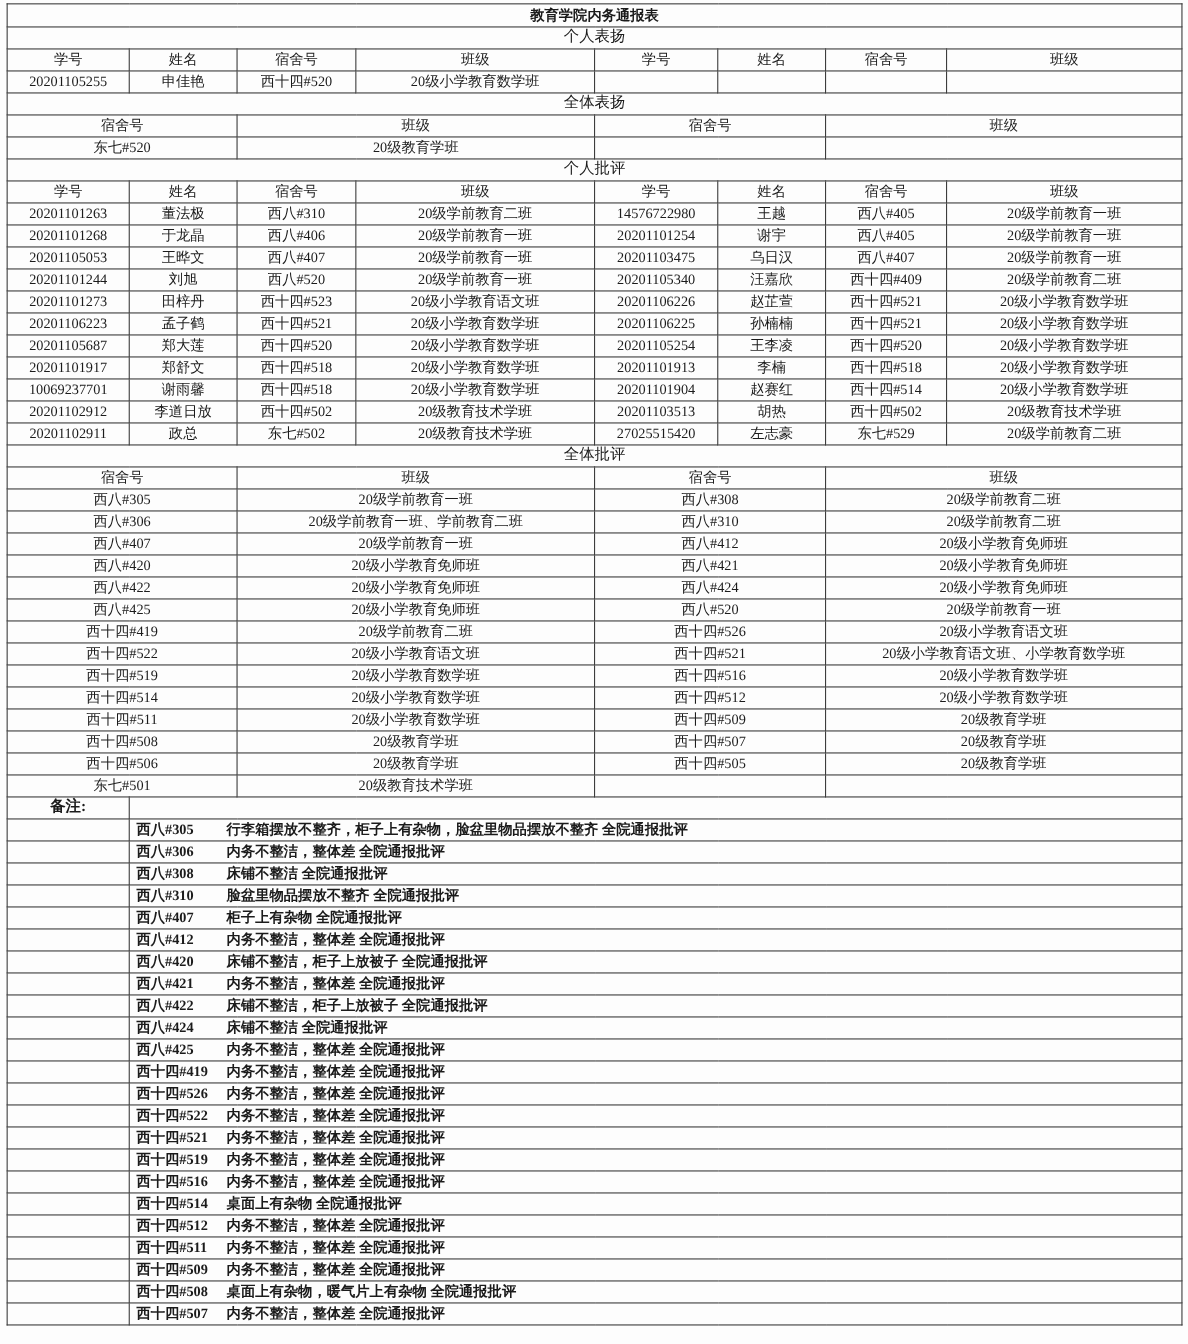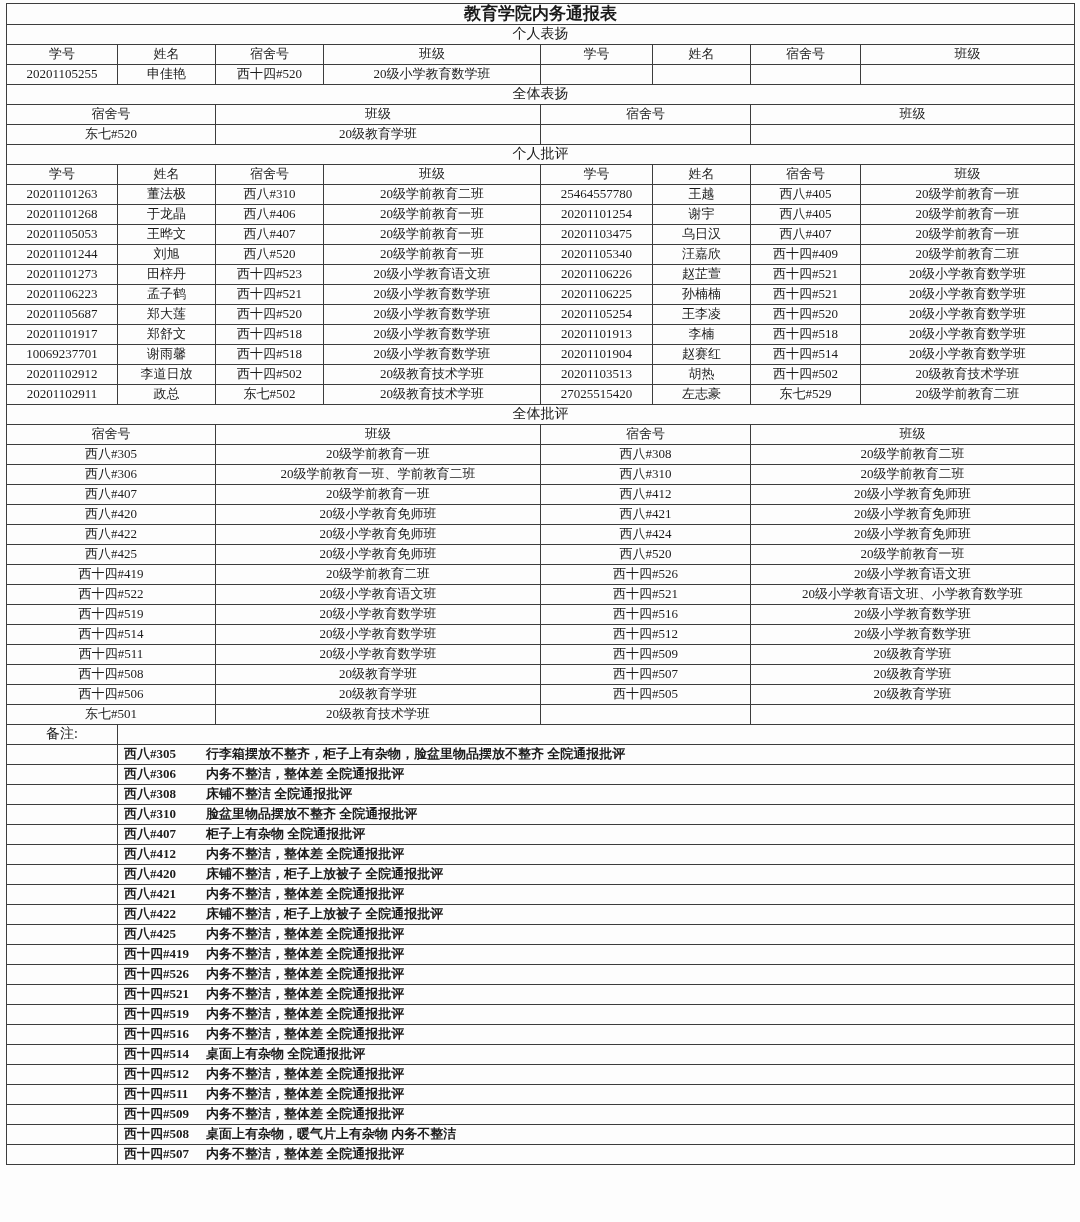--- a/index.html
+++ b/index.html
@@ -15,23 +15,23 @@
   td{
     border:1px solid #3d3d3d;
     height:19px;
     padding:0 2px;
     text-align:center;
     font-size:13px;
     line-height:1.15;
     white-space:nowrap;
     overflow:hidden;
   }
-  tr.title-row td{font-weight:bold;font-size:17px;height:20px;}
+  tr.title-row td{font-weight:bold;font-size:13px;height:20px;}
   tr.section-row td{font-weight:normal;font-size:14px;}
-  td.remark-label{font-weight:normal;font-size:14px;}
+  td.remark-label{font-weight:bold;font-size:14px;}
   td.remark-content{text-align:left;padding-left:6px;font-weight:bold;}
   .remark-dorm{display:inline-block;min-width:82px;text-align:left;}
 </style>
 </head>
 <body>
 
 <div class="sheet">
   <table>
     <colgroup>
       <col style="width:111px">
@@ -96,21 +96,21 @@
           <td colspan="1">学号</td>
           <td colspan="1">姓名</td>
           <td colspan="1">宿舍号</td>
           <td colspan="1">班级</td>
         </tr>
         <tr class="data-row">
           <td colspan="1">20201101263</td>
           <td colspan="1">董法极</td>
           <td colspan="1">西八#310</td>
           <td colspan="1">20级学前教育二班</td>
-          <td colspan="1">25464557780</td>
+          <td colspan="1">14576722980</td>
           <td colspan="1">王越</td>
           <td colspan="1">西八#405</td>
           <td colspan="1">20级学前教育一班</td>
         </tr>
         <tr class="data-row">
           <td colspan="1">20201101268</td>
           <td colspan="1">于龙晶</td>
           <td colspan="1">西八#406</td>
           <td colspan="1">20级学前教育一班</td>
           <td colspan="1">20201101254</td>
@@ -336,32 +336,40 @@
         <tr class="remark-row">
           <td></td>
           <td colspan="7" class="remark-content"><span class="remark-dorm">西八#421</span><span>内务不整洁，整体差 全院通报批评</span></td>
         </tr>
         <tr class="remark-row">
           <td></td>
           <td colspan="7" class="remark-content"><span class="remark-dorm">西八#422</span><span>床铺不整洁，柜子上放被子 全院通报批评</span></td>
         </tr>
         <tr class="remark-row">
           <td></td>
+          <td colspan="7" class="remark-content"><span class="remark-dorm">西八#424</span><span>床铺不整洁 全院通报批评</span></td>
+        </tr>
+        <tr class="remark-row">
+          <td></td>
           <td colspan="7" class="remark-content"><span class="remark-dorm">西八#425</span><span>内务不整洁，整体差 全院通报批评</span></td>
         </tr>
         <tr class="remark-row">
           <td></td>
           <td colspan="7" class="remark-content"><span class="remark-dorm">西十四#419</span><span>内务不整洁，整体差 全院通报批评</span></td>
         </tr>
         <tr class="remark-row">
           <td></td>
           <td colspan="7" class="remark-content"><span class="remark-dorm">西十四#526</span><span>内务不整洁，整体差 全院通报批评</span></td>
         </tr>
         <tr class="remark-row">
           <td></td>
+          <td colspan="7" class="remark-content"><span class="remark-dorm">西十四#522</span><span>内务不整洁，整体差 全院通报批评</span></td>
+        </tr>
+        <tr class="remark-row">
+          <td></td>
           <td colspan="7" class="remark-content"><span class="remark-dorm">西十四#521</span><span>内务不整洁，整体差 全院通报批评</span></td>
         </tr>
         <tr class="remark-row">
           <td></td>
           <td colspan="7" class="remark-content"><span class="remark-dorm">西十四#519</span><span>内务不整洁，整体差 全院通报批评</span></td>
         </tr>
         <tr class="remark-row">
           <td></td>
           <td colspan="7" class="remark-content"><span class="remark-dorm">西十四#516</span><span>内务不整洁，整体差 全院通报批评</span></td>
         </tr>
@@ -376,21 +384,21 @@
         <tr class="remark-row">
           <td></td>
           <td colspan="7" class="remark-content"><span class="remark-dorm">西十四#511</span><span>内务不整洁，整体差 全院通报批评</span></td>
         </tr>
         <tr class="remark-row">
           <td></td>
           <td colspan="7" class="remark-content"><span class="remark-dorm">西十四#509</span><span>内务不整洁，整体差 全院通报批评</span></td>
         </tr>
         <tr class="remark-row">
           <td></td>
-          <td colspan="7" class="remark-content"><span class="remark-dorm">西十四#508</span><span>桌面上有杂物，暖气片上有杂物 内务不整洁</span></td>
+          <td colspan="7" class="remark-content"><span class="remark-dorm">西十四#508</span><span>桌面上有杂物，暖气片上有杂物 全院通报批评</span></td>
         </tr>
         <tr class="remark-row">
           <td></td>
           <td colspan="7" class="remark-content"><span class="remark-dorm">西十四#507</span><span>内务不整洁，整体差 全院通报批评</span></td>
         </tr>
       </tbody>
   </table>
 </div>
 
 </body></html>

